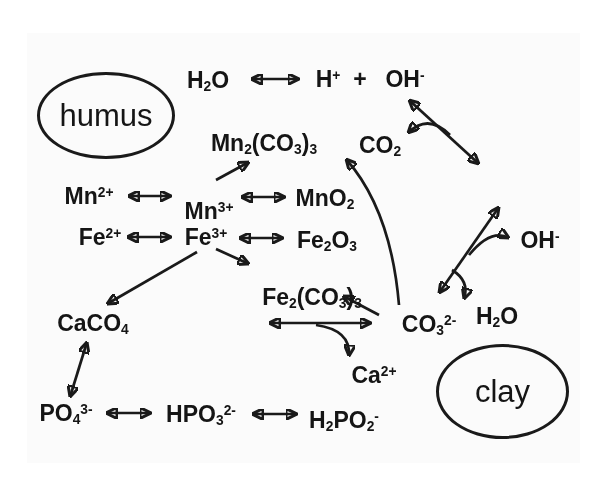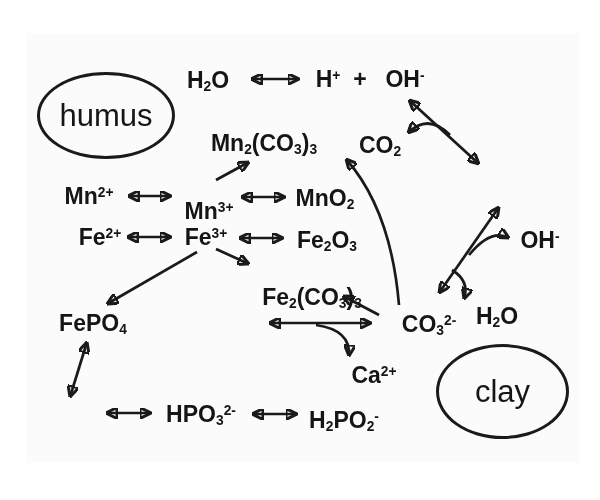--- a/index.html
+++ b/index.html
@@ -79,20 +79,21 @@
   <div class="node" style="left:264px;top:143px;"><span>Mn</span><sub>2</sub><span>(CO</span><sub>3</sub><span>)</span><sub>3</sub></div>
   <div class="node" style="left:380px;top:145px;"><span>CO</span><sub>2</sub></div>
   <div class="node" style="left:89px;top:196px;"><span>Mn</span><sup>2+</sup></div>
   <div class="node" style="left:209px;top:196px;margin-top:15px;"><span>Mn</span><sup>3+</sup></div>
   <div class="node" style="left:325px;top:198px;"><span>MnO</span><sub>2</sub></div>
   <div class="node" style="left:100px;top:237px;"><span>Fe</span><sup>2+</sup></div>
   <div class="node" style="left:206px;top:237px;"><span>Fe</span><sup>3+</sup></div>
   <div class="node" style="left:327px;top:240px;"><span>Fe</span><sub>2</sub><span>O</span><sub>3</sub></div>
   <div class="node" style="left:280px;top:297px;margin-left:32px;"><span>Fe</span><sub>2</sub><span>(CO</span><sub>3</sub><span>)</span><sub>3</sub></div>
   <div class="node" style="left:540px;top:240px;"><span>OH</span><sup>-</sup></div>
-  <div class="node" style="left:93px;top:323px;"><span>FePO</span><sub>4</sub></div>
+  <div class="node" style="left:93px;top:323px;"><span>CaCO</span><sub>4</sub></div>
   <div class="node" style="left:412px;top:324px;margin-left:17px;"><span>CO</span><sub>3</sub><sup>2-</sup></div>
   <div class="node" style="left:497px;top:316px;"><span>H</span><sub>2</sub><span>O</span></div>
   <div class="node" style="left:374px;top:375px;"><span>Ca</span><sup>2+</sup></div>
+  <div class="node" style="left:66px;top:413px;"><span>PO</span><sub>4</sub><sup>3-</sup></div>
   <div class="node" style="left:201px;top:414px;"><span>HPO</span><sub>3</sub><sup>2-</sup></div>
   <div class="node" style="left:344px;top:420px;text-align:center;"><span>H</span><sub>2</sub><span>PO</span><sub>2</sub><sup>-</sup></div>
 
 </div>
 
 </body></html>

